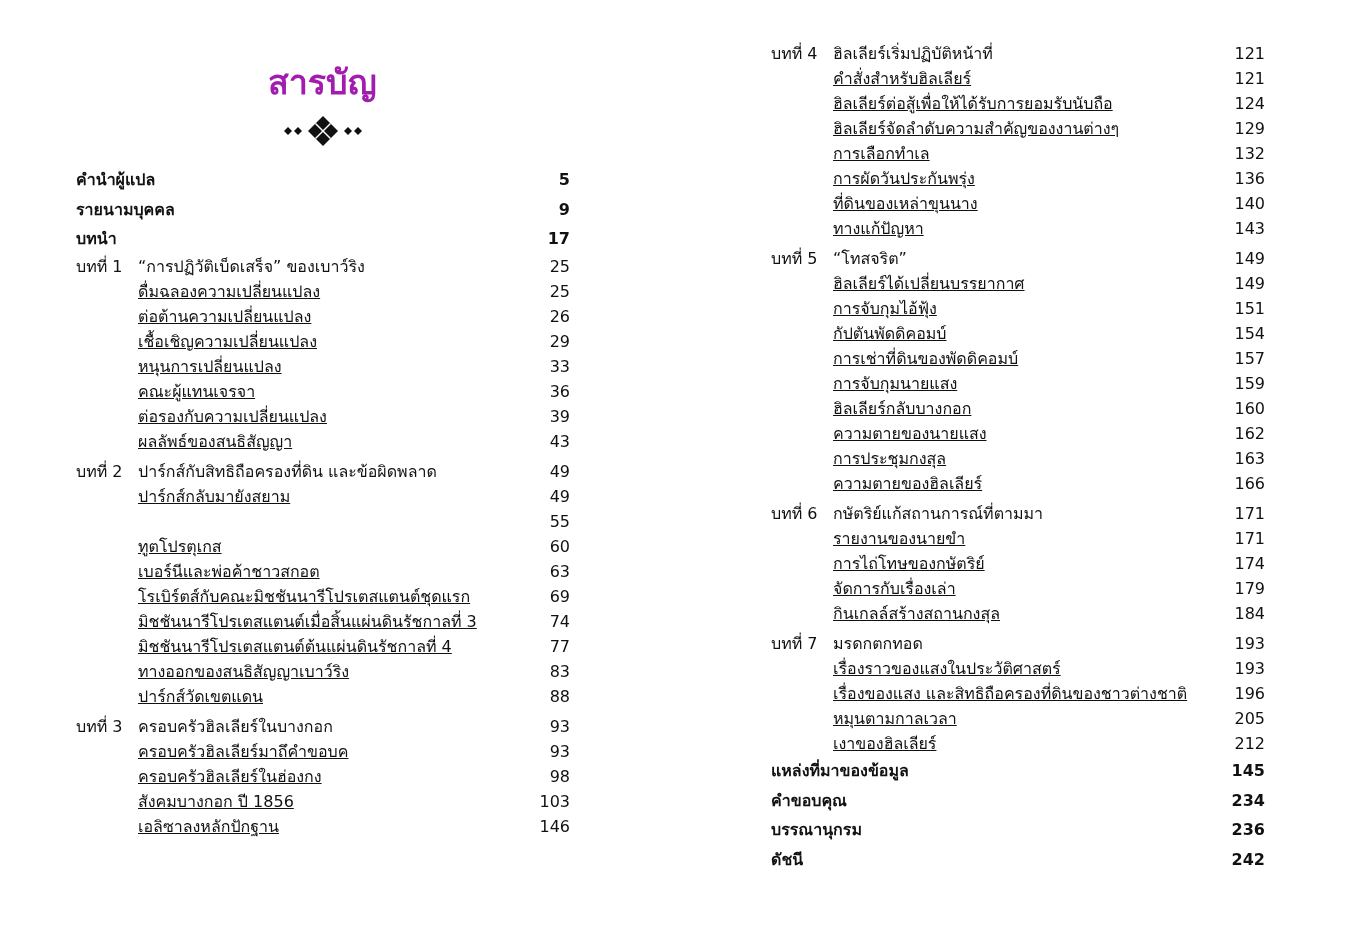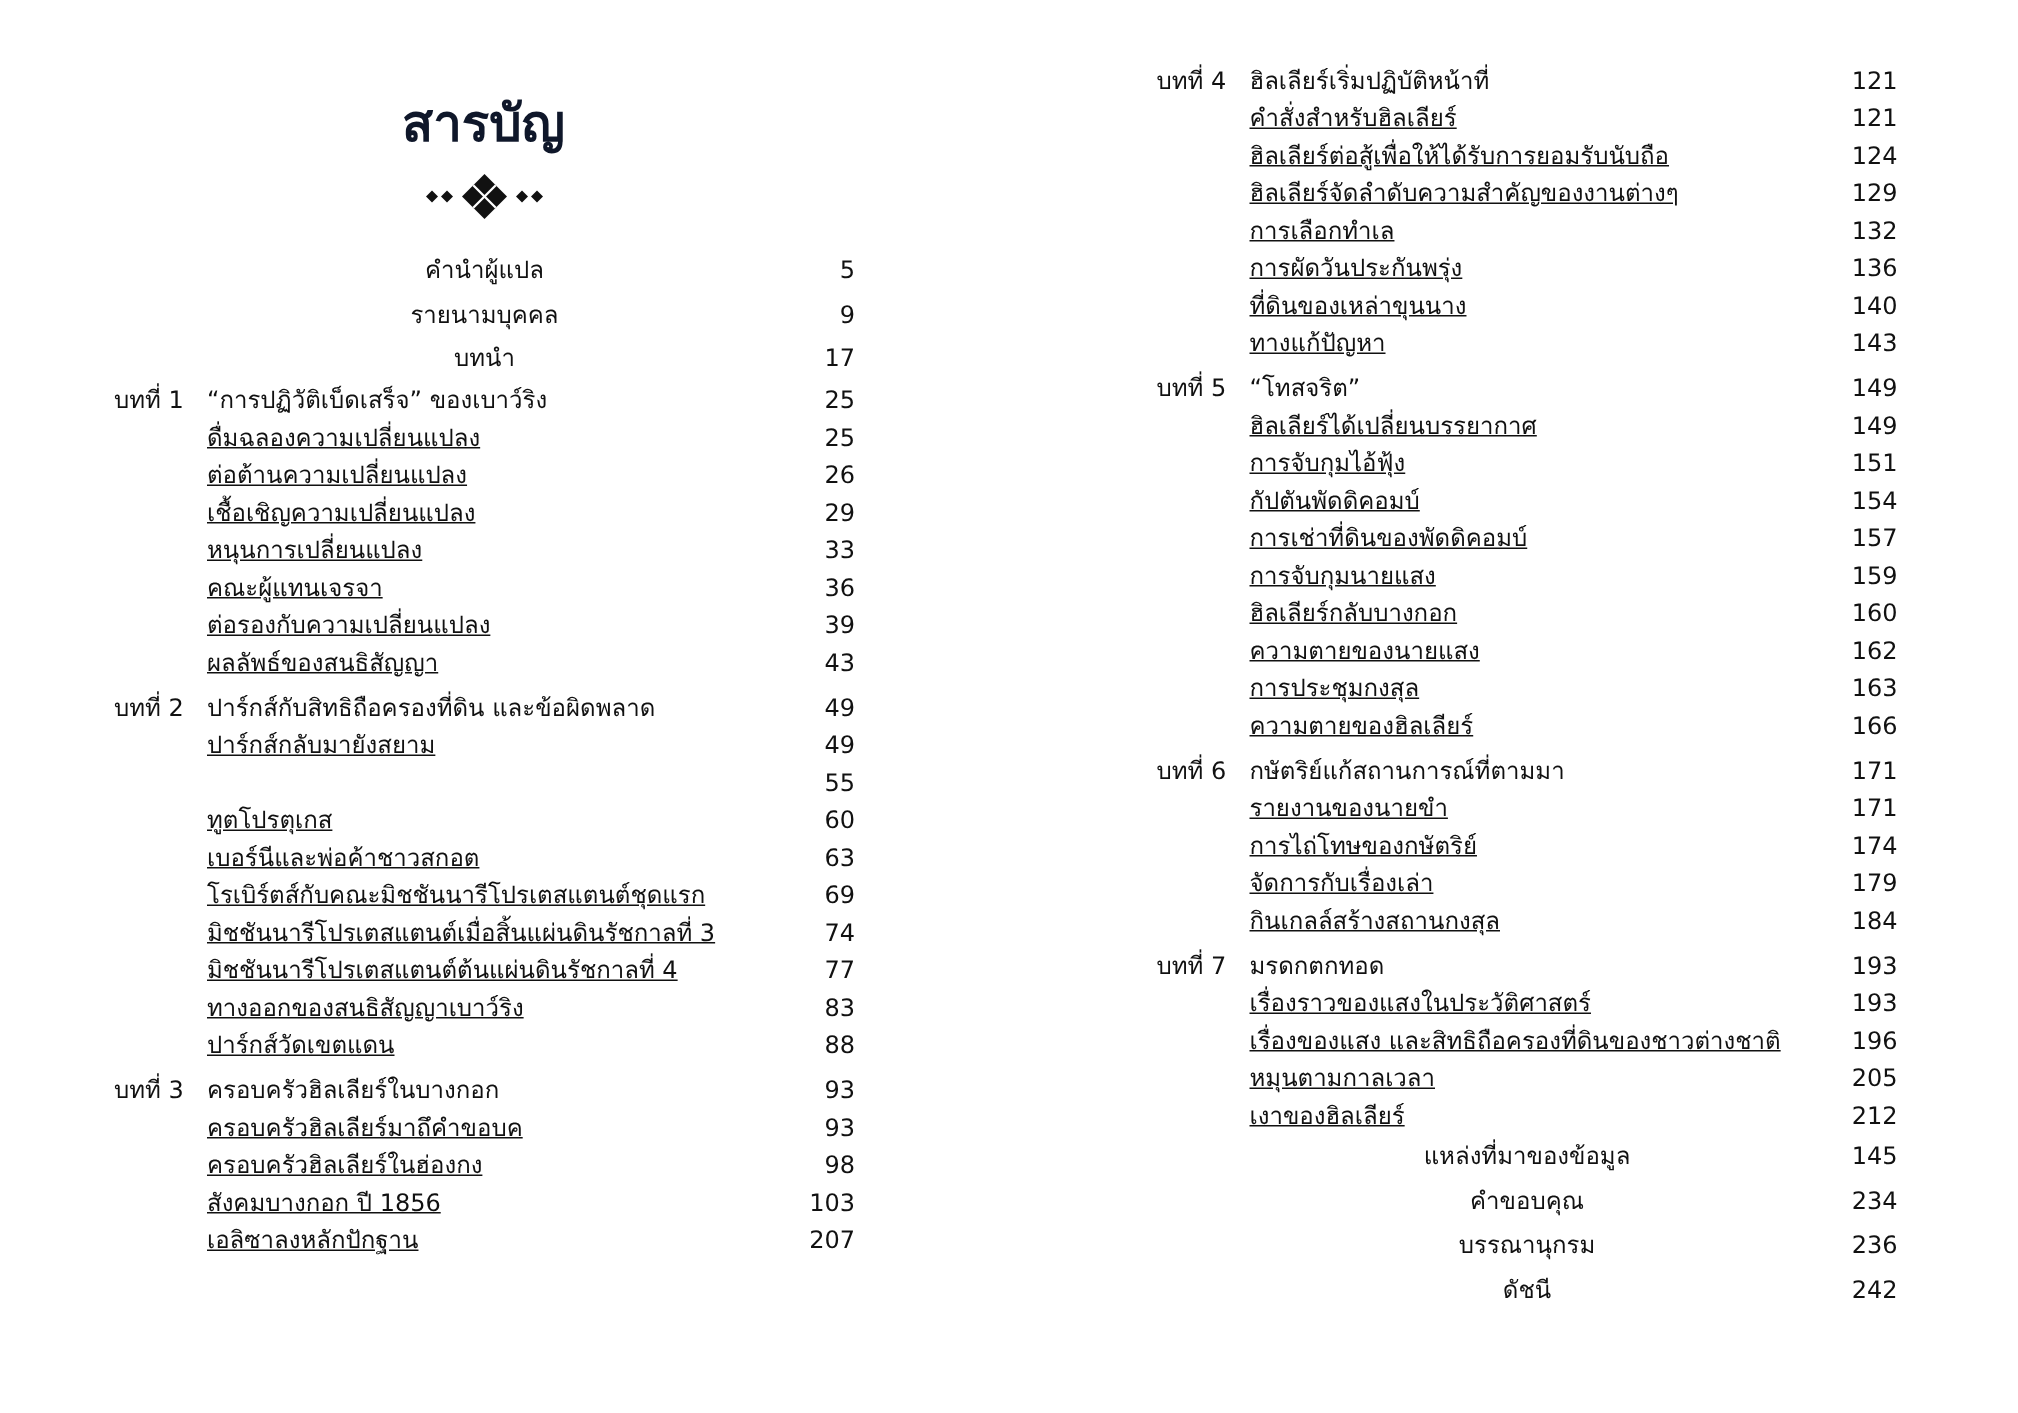--- a/index.html
+++ b/index.html
@@ -8,36 +8,36 @@
       font-family: "DejaVu Sans", "Liberation Sans", sans-serif;
       color: #111111;
     }
     .page { position: absolute; top: 0; }
     .page-left { left: 0; width: 672px; height: 942px; }
     .page-right { left: 672px; width: 673px; height: 942px; }
 
     .title {
       position: absolute; left: 268px; top: 55px;
       font-size: 34px; font-weight: bold; letter-spacing: 0px;
-      color: #0f172a;
+      color: #a21caf;
     }
     .ornament {
       position: absolute; left: 278px; top: 116px; width: 90px; height: 30px;
     }
 
     .toc { position: absolute; }
     .toc-left { left: 76px; top: 165px; width: 494px; }
     .toc-right { left: 771px; top: 41px; width: 494px; }
 
     .row {
       position: relative; height: 25px; line-height: 25px;
       font-size: 16px; white-space: nowrap;
     }
     .row .page-num { position: absolute; right: 0; top: 0; }
-    .row.top { font-weight: normal; height: 29.7px; line-height: 29.7px; text-align: center; }
+    .row.top { font-weight: bold; height: 29.7px; line-height: 29.7px; }
     .row.chapter { font-weight: normal; height: 25px; }
     .row.chapter .ch-label { position: absolute; left: 0; }
     .row.chapter .ch-title { position: absolute; left: 62px; }
     .row.section .sec-title { position: absolute; left: 62px; font-weight: normal; text-decoration: underline; }
     .row.gap { margin-top: 5px; }
   </style>
 </head>
 <body>
 
 <div class="page page-left">
@@ -153,21 +153,21 @@
     <div class="row section">
         <span class="sec-title">ครอบครัวฮิลเลียร์ในฮ่องกง</span>
         <span class="page-num">98</span>
       </div>
     <div class="row section">
         <span class="sec-title">สังคมบางกอก ปี 1856</span>
         <span class="page-num">103</span>
       </div>
     <div class="row section">
         <span class="sec-title">เอลิซาลงหลักปักฐาน</span>
-        <span class="page-num">207</span>
+        <span class="page-num">146</span>
       </div>
   </div>
 </div>
 
 <div class="page page-right"></div>
 <div class="toc toc-right">
 
   <div class="row chapter">
     <span class="ch-label">บทที่ 4</span>
     <span class="ch-title">ฮิลเลียร์เริ่มปฏิบัติหน้าที่</span>

